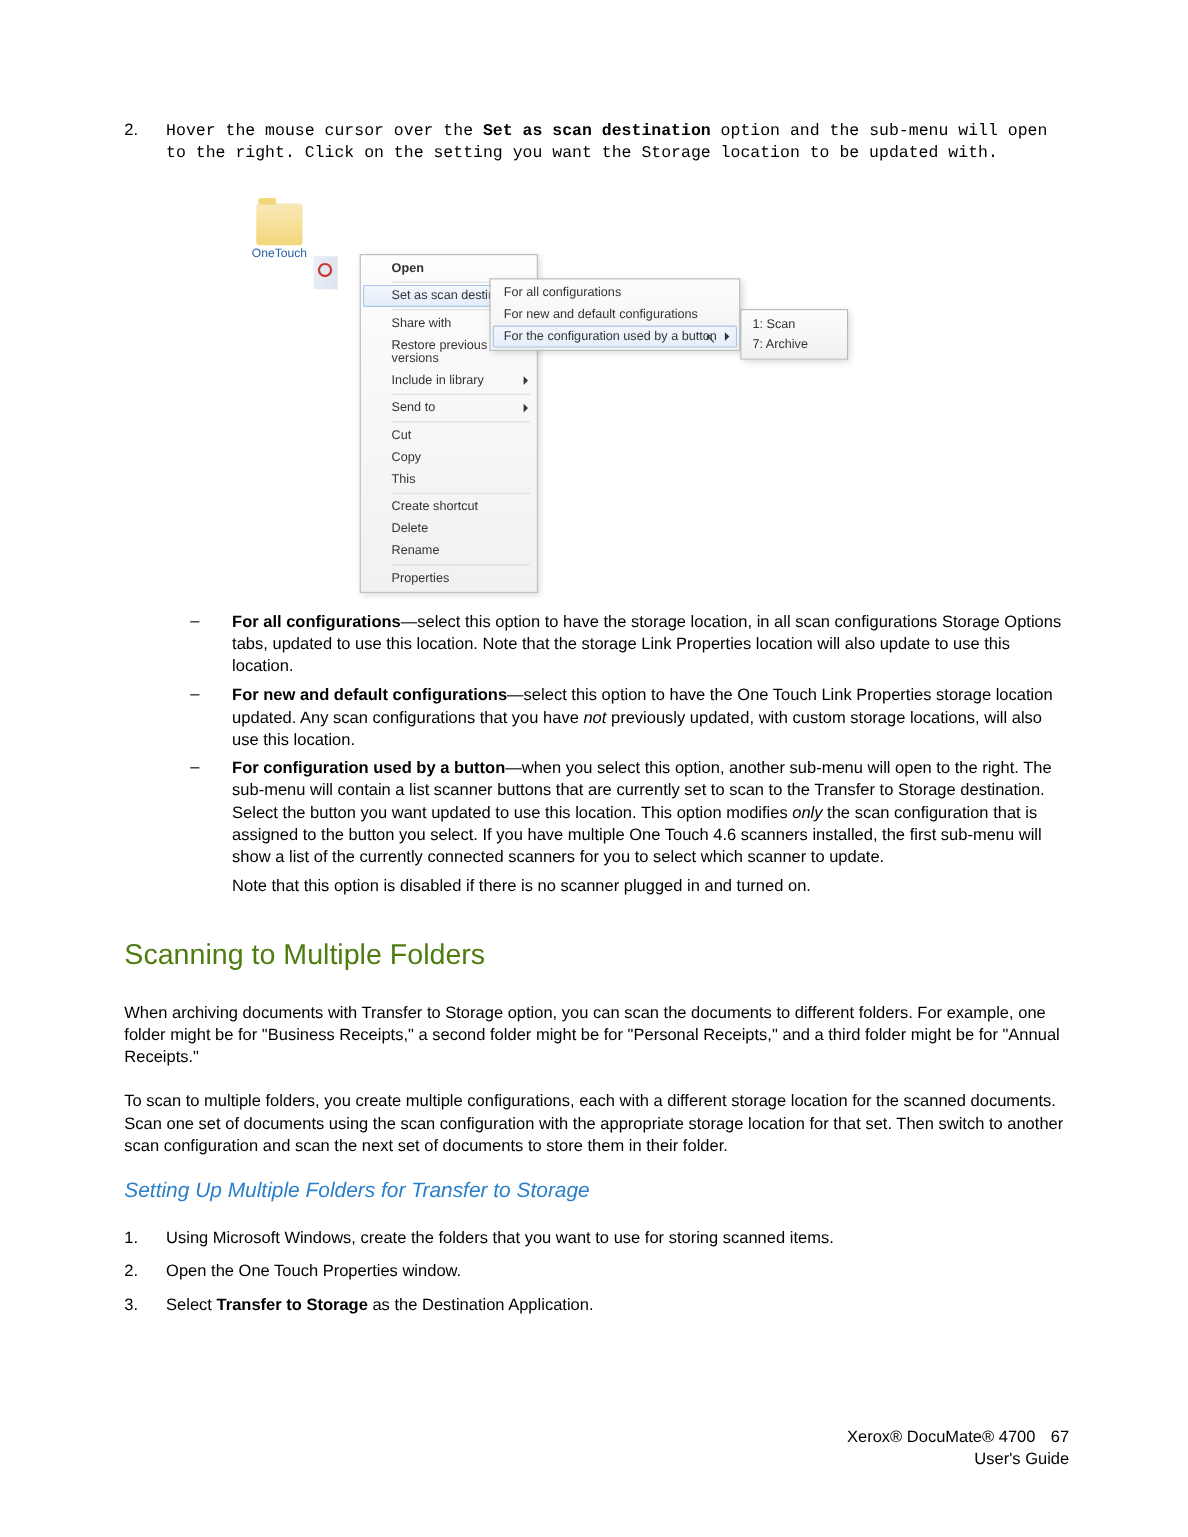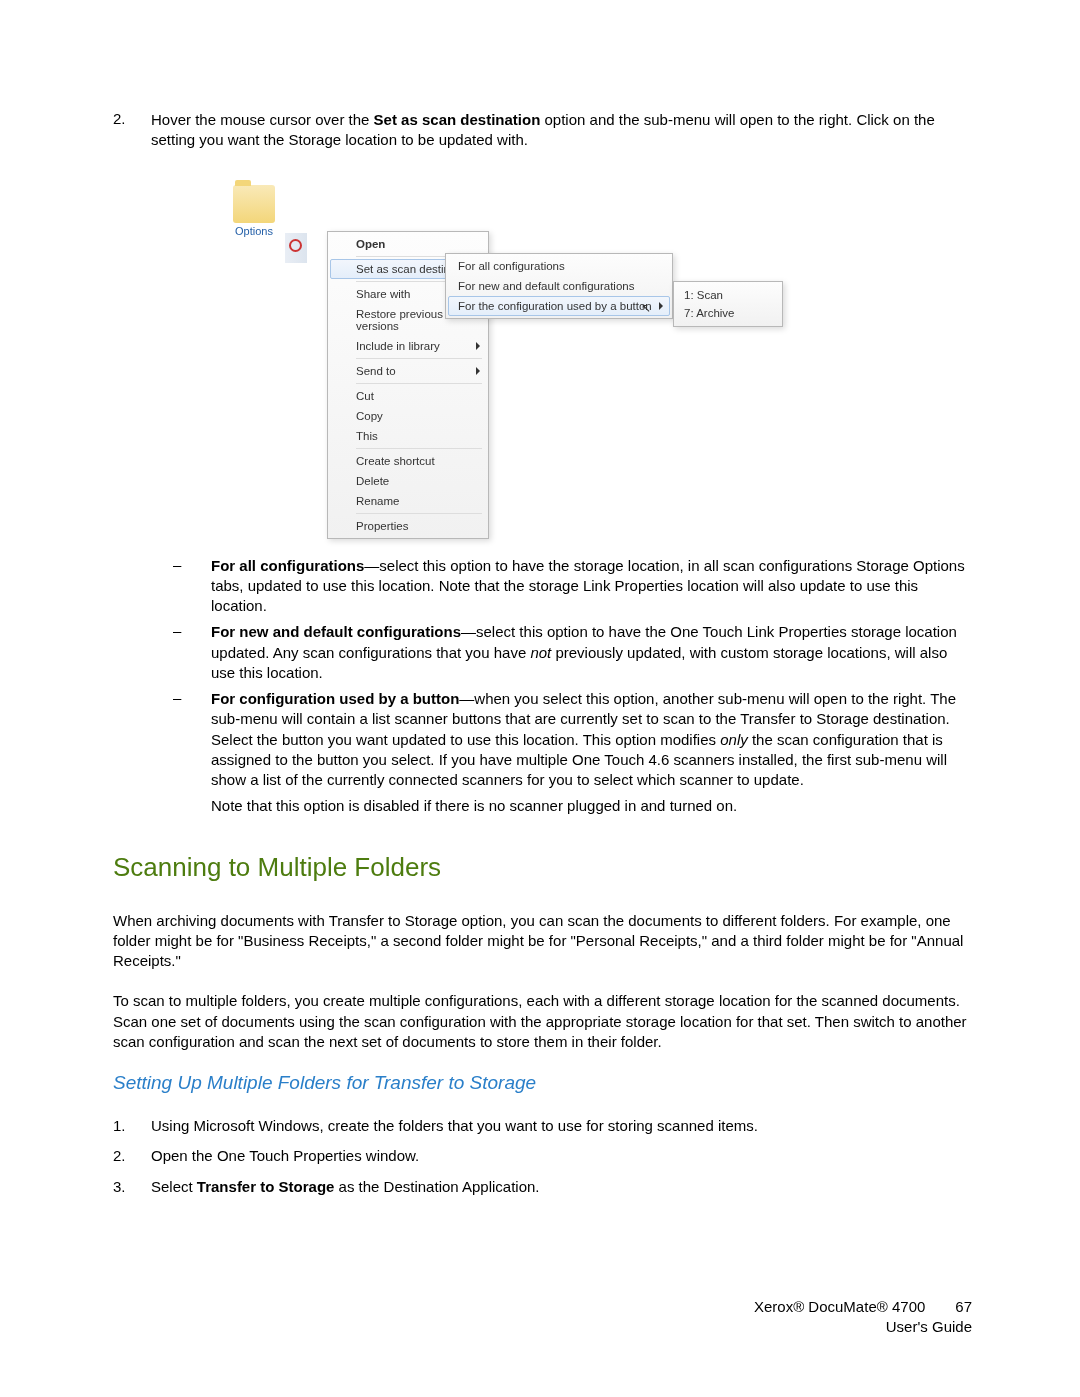--- a/index.html
+++ b/index.html
@@ -19,20 +19,21 @@
       margin-bottom: 30px;
     }
     .step-num {
       width: 38px;
       font-size: 15px;
     }
     .step-text {
       flex: 1;
       font-size: 15px;
       line-height: 1.35;
+      font-family: Liberation Mono, monospace;
     }
     .bold { font-weight: bold; }
     .italic { font-style: italic; }
 
     .menu-screenshot {
       margin-left: 110px;
       margin-top: 30px;
       margin-bottom: 30px;
       position: relative;
       width: 620px;
@@ -142,21 +143,21 @@
     .cursor-icon {
       position: absolute;
       right: 18px;
       top: 4px;
       font-size: 12px;
     }
     .submenu2 {
       position: absolute;
       top: 100px;
       left: 450px;
-      width: 110px;
+      width: 98px;
       background: linear-gradient(180deg, #fdfdfd 0%, #f1f1f1 100%);
       border: 1px solid #b8b8b8;
       box-shadow: 2px 2px 6px rgba(0,0,0,0.15);
       font-size: 11.5px;
       color: #333;
       padding: 4px 2px;
     }
     .submenu2 .menu-item { padding: 3px 8px; }
 
     .bullet-list {
@@ -214,39 +215,39 @@
       position: absolute;
       bottom: 60px;
       right: 108px;
       text-align: right;
       font-size: 15px;
       line-height: 1.35;
     }
     .footer-line1 {
       display: flex;
       justify-content: flex-end;
-      gap: 30px;
+      gap: 14px;
     }
   </style>
 </head>
 <body>
 
 <div class="page">
 
   <div class="step-2">
     <div class="step-num">2.</div>
     <div class="step-text">
       <span>Hover the mouse cursor over the </span><span class="bold">Set as scan destination</span><span> option and the sub-menu will open to the right. Click on the setting you want the Storage location to be updated with.</span>
     </div>
   </div>
 
   <div class="menu-screenshot">
     <div class="folder-block">
       <div class="folder-icon"></div>
-      <div class="folder-label">Options</div>
+      <div class="folder-label">OneTouch</div>
     </div>
     <div class="icon-strip">
       <div class="icon-target"></div>
     </div>
     <div class="context-menu">
       <div class="menu-item bold-item">Open</div>
       <div class="menu-sep"></div>
       <div class="menu-item highlighted">
         <span>Set as scan destination</span>
         <span class="submenu-arrow"></span>

